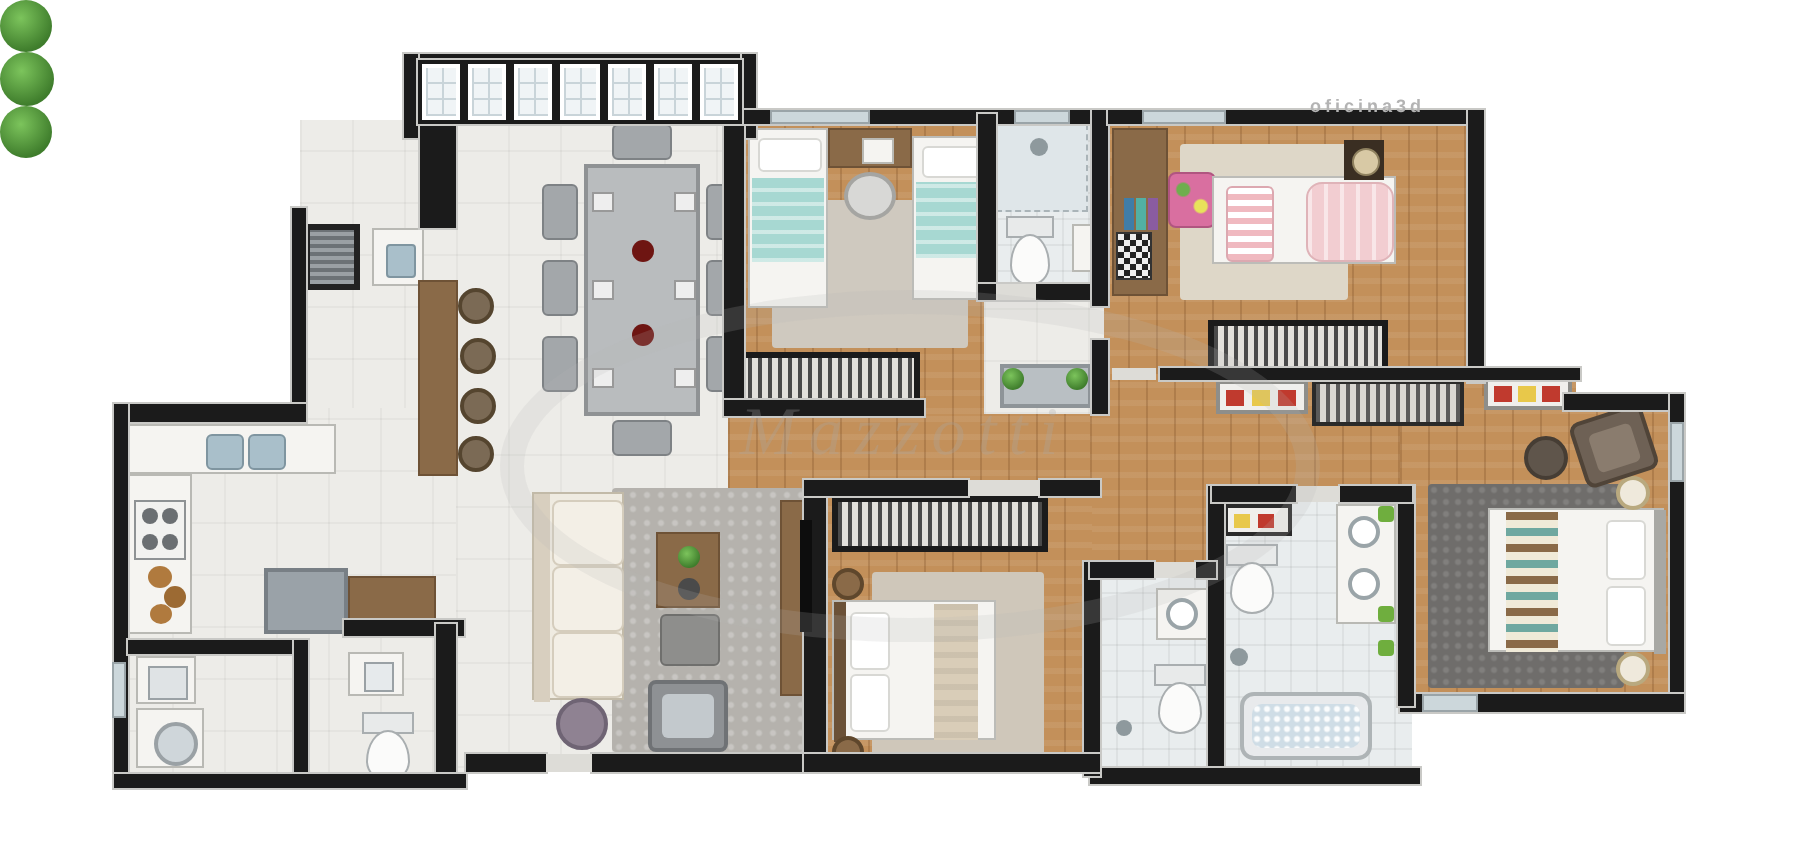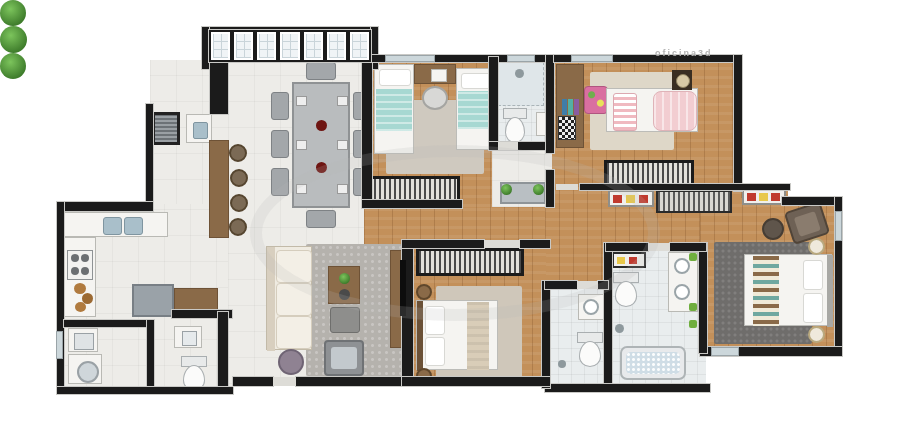--- a/index.html
+++ b/index.html
@@ -321,15 +321,16 @@
       <div class="a" style="left:0;top:0;width:6px;height:70px;background:#6b5137;"></div>
       <div class="a" style="left:8px;top:5px;width:18px;height:27px;background:#ffffff;border:1px solid #d8d8d4;border-radius:3px;"></div>
       <div class="a" style="left:8px;top:36px;width:18px;height:27px;background:#ffffff;border:1px solid #d8d8d4;border-radius:3px;"></div>
       <div class="a" style="left:50px;top:1px;width:22px;height:68px;background:#d9cdb8;background-image:repeating-linear-gradient(180deg,rgba(0,0,0,.06) 0 3px,transparent 3px 8px);"></div>
     </div>
     <div class="fu circ" style="left:416px;top:284px;width:16px;height:16px;background:#8a6a48;border:2px solid #5f472c;"></div>
     <div class="fu circ" style="left:416px;top:368px;width:16px;height:16px;background:#8a6a48;border:2px solid #5f472c;"></div>
   </div>
 
   <div class="wm-ellipse" style="left:250px;top:145px;width:386px;height:152px;"></div>
+  <div class="wm-text" style="left:370px;top:198px;font-size:34px;">Mazzotti</div>
   <div class="credit" style="left:655px;top:48px;">oficina3d</div>
 
 </div>
 
 </body></html>

